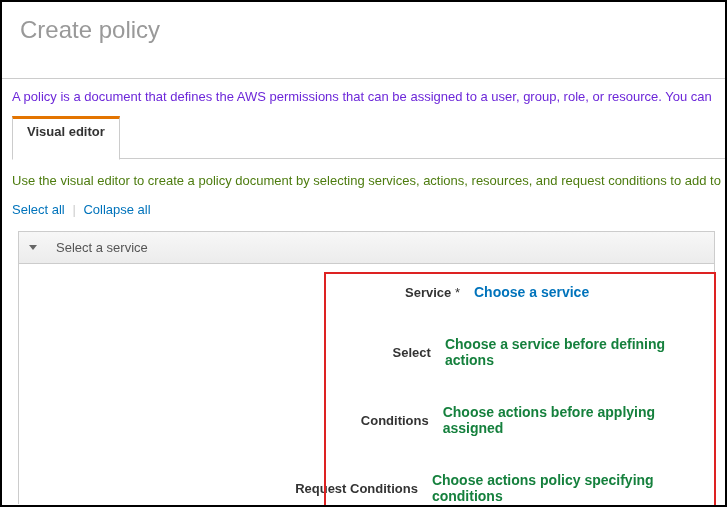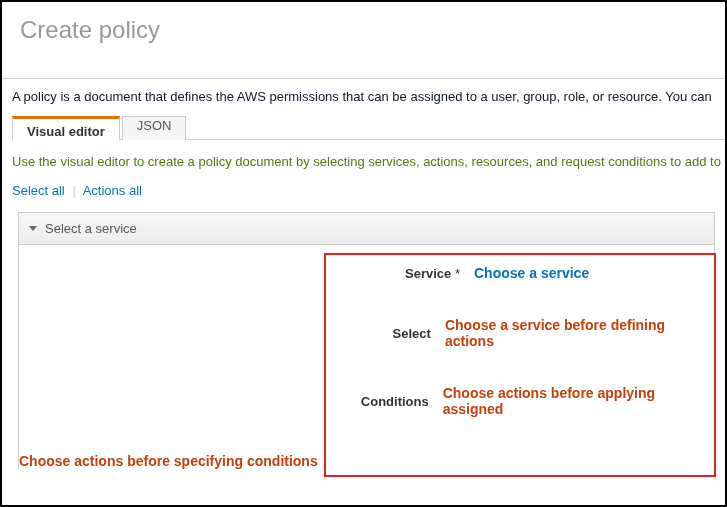--- a/index.html
+++ b/index.html
@@ -23,40 +23,40 @@
       color: #999;
       padding: 14px 0 6px 18px;
     }
     .hr-line {
       border: 0;
       border-top: 1px solid #ccc;
       margin-top: 28px;
     }
     .description {
       padding: 10px 10px 12px 10px;
-      color: #0f172a;
+      color: #6d28d9;
       font-size: 13px;
       white-space: nowrap;
     }
     .tabs {
       display: flex;
       padding-left: 10px;
       position: relative;
     }
     .tabs::after {
       content: "";
       position: absolute;
       left: 10px;
       right: 0;
       bottom: 0;
       border-bottom: 1px solid #ccc;
       z-index: 0;
     }
     .tab {
-      padding: 1px 14px;
+      padding: 20px 14px;
       border: 1px solid #ccc;
       border-bottom: none;
       background: #f5f5f5;
       font-size: 13px;
       color: #555;
       cursor: pointer;
       position: relative;
       z-index: 1;
       margin-right: 2px;
     }
@@ -87,21 +87,21 @@
       color: #ccc;
       margin: 0 4px;
     }
     .accordion-header {
       margin: 0 10px 0 16px;
       background: linear-gradient(#f7f7f7, #ececec);
       border: 1px solid #ccc;
       padding: 8px 10px;
       display: flex;
       align-items: center;
-      gap: 8px;
+      gap: 19px;
       cursor: pointer;
       color: #555;
     }
     .chevron-down {
       display: inline-block;
       width: 0;
       height: 0;
       border-left: 4px solid transparent;
       border-right: 4px solid transparent;
       border-top: 5px solid #666;
@@ -143,43 +143,42 @@
     }
     .form-value {
       font-size: 14px;
       font-weight: bold;
     }
     .form-value.link {
       color: #0073bb;
       cursor: pointer;
     }
     .form-value.muted {
-      color: #c2410c;
+      color: #15803d;
     }
   </style>
 </head>
 <body>
 
 <h1 class="page-title">Create policy</h1>
 
 <hr class="hr-line">
 
 <div class="description">A policy is a document that defines the AWS permissions that can be assigned to a user, group, role, or resource. You can</div>
 
 <div class="tabs">
   <div class="tab active">Visual editor</div>
-  <div class="tab">JSON</div>
 </div>
 
 <div class="tab-description">Use the visual editor to create a policy document by selecting services, actions, resources, and request conditions to add to</div>
 
 <div class="expand-collapse">
   <span class="link">Select all</span>
   <span class="sep">|</span>
-  <span class="link">Actions all</span>
+  <span class="link">Collapse all</span>
 </div>
 
 <div class="accordion-header">
   <span class="chevron-down"></span>
   <span>Select a service</span>
 </div>
 
 <div class="accordion-body">
   <div class="red-box"></div>
   <div class="form-rows">
@@ -195,17 +194,18 @@
       <div class="form-label">Select</div>
       <div class="form-value muted">Choose a service before defining actions</div>
     </div>
 
     <div class="form-row">
       <div class="form-label">Conditions</div>
       <div class="form-value muted">Choose actions before applying assigned</div>
     </div>
 
     <div class="form-row" style="margin-bottom:0;">
-      <div class="form-value muted">Choose actions before specifying conditions</div>
+      <div class="form-label">Request Conditions</div>
+      <div class="form-value muted">Choose actions policy specifying conditions</div>
     </div>
 
   </div>
 </div>
 
 </body></html>

